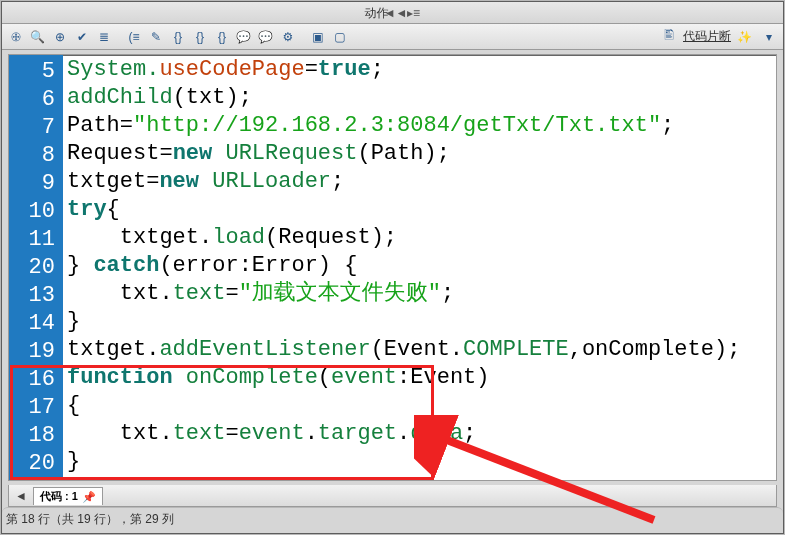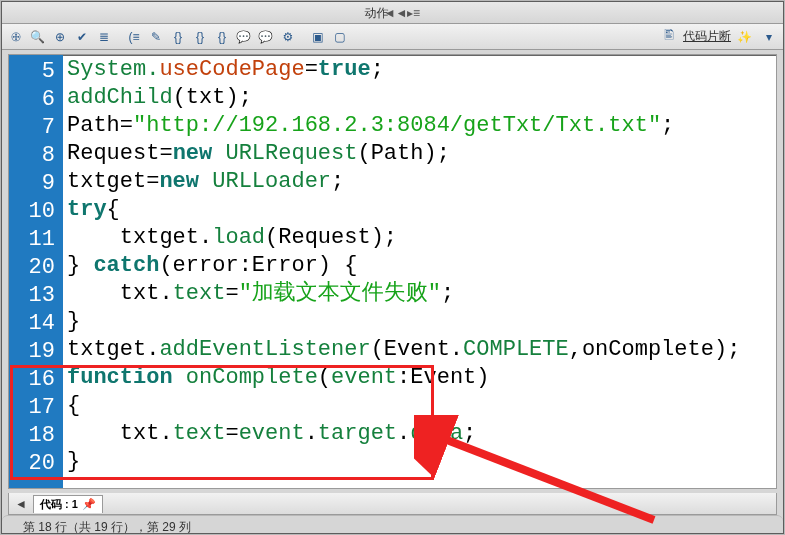--- a/index.html
+++ b/index.html
@@ -22,22 +22,22 @@
   .kw { color:#0f766e;font-weight:bold; }
   .ident { color:#15803d; }
   .str { color:#17a31a; }
   .plain { color:#000; }
   .grey { color:#c2410c; }
   .topborder{ position:absolute; top:0; left:54px; right:0; height:1px; background:#666;}
   .highlight-box { position:absolute; border:3px solid #e22; pointer-events:none; }
   .arrow-svg { position:absolute; pointer-events:none; }
   .tabbar { height: 22px; background: linear-gradient(#f2f2f2,#dcdcdc); margin:0 6px; border:1px solid #9a9a9a; border-top:none; display:flex; align-items:center; gap:4px; padding-left:4px; }
   .tabbar .arrowbtn { width:16px; height:16px; display:inline-flex; align-items:center; justify-content:center; color:#444; cursor:pointer; }
-  .tab { background:#fff; border:1px solid #9a9a9a; border-bottom:none; padding:1px 6px; font-size:11px; display:flex; align-items:center; gap:4px; }
-  .statusbar { height: 18px; line-height:22px; padding:0 21px; color:#333; background: #d6d6d6; border-top:1px solid #b8b8b8;border-radius:6px; }
+  .tab { background:#fff; border:1px solid #9a9a9a; border-bottom:none; padding:1px 6px; font-size:11px; display:flex; align-items:flex-end; gap:4px; }
+  .statusbar { height: 26px; line-height:22px; padding:0 4px; color:#333; background: #d6d6d6; border-top:1px solid #b8b8b8;border-radius:6px; }
   .pin-icon{ transform: rotate(0deg); }
 </style>
 </head>
 <body>
 
 <div class="panel">
   <div class="panel-header">
     <span class="panel-title">动作</span>
     <span class="panel-ctrls">
       <span>◄◄</span>

